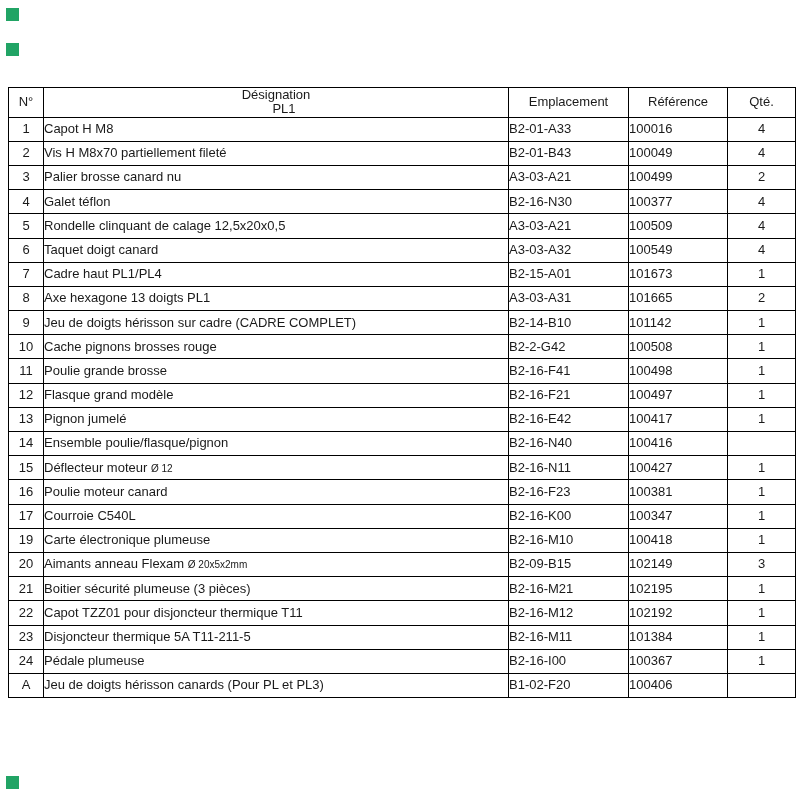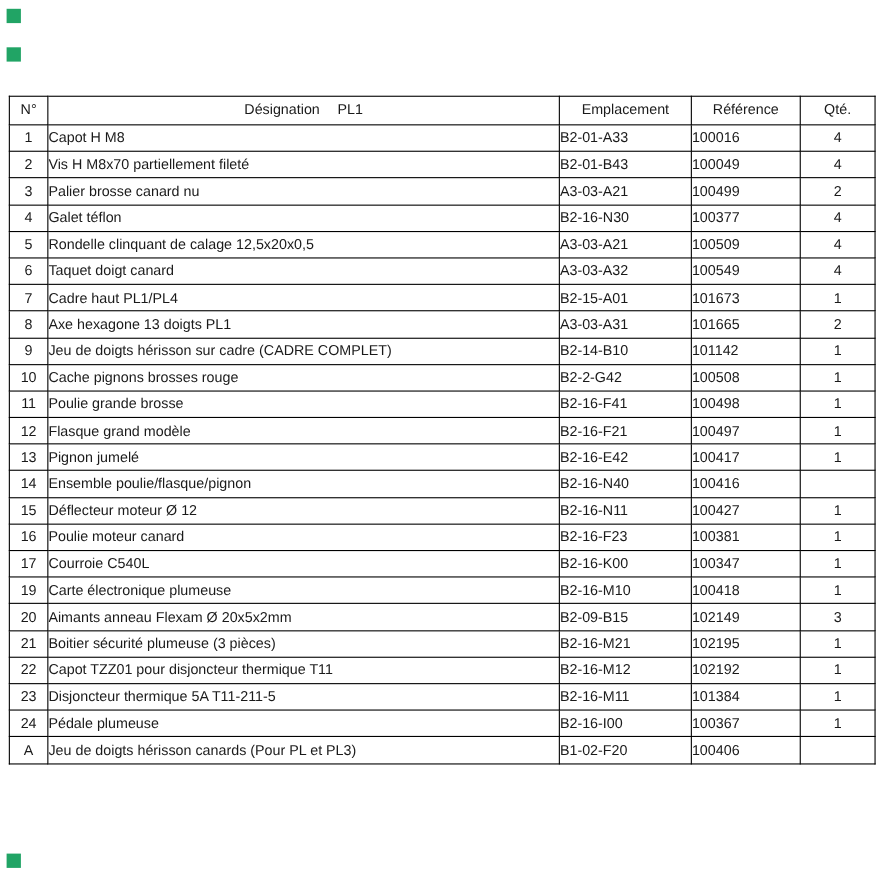--- a/index.html
+++ b/index.html
@@ -40,28 +40,29 @@
     vertical-align: middle;
     overflow: hidden;
     white-space: nowrap;
   }
   thead th { height: 26px; text-align: center; }
   tbody td { height: 24.2px; }
 
   th.c-des .des-head {
     display: inline-flex;
     align-items: center;
+    flex-direction: column;
   }
   th.c-des .pl1 { margin-left: 16px; }
 
   td.num { text-align: center; }
   td.des { text-align: left; padding-left: 8px; }
   td.loc, td.ref { text-align: left; }
   td.qty { text-align: center; vertical-align: bottom; padding-bottom: 4px; }
-  td.des .big { font-size: 13px; }
+  td.des .big { font-size: 10px; }
 </style>
 </head>
 <body>
 
 <div class="sheet">
 
   <div class="marker m1" style="background: rgb(33, 164, 101);"></div>
   <div class="marker m2" style="background: rgb(33, 164, 101);"></div>
   <div class="marker m3" style="background: rgb(33, 164, 101);"></div>
 

